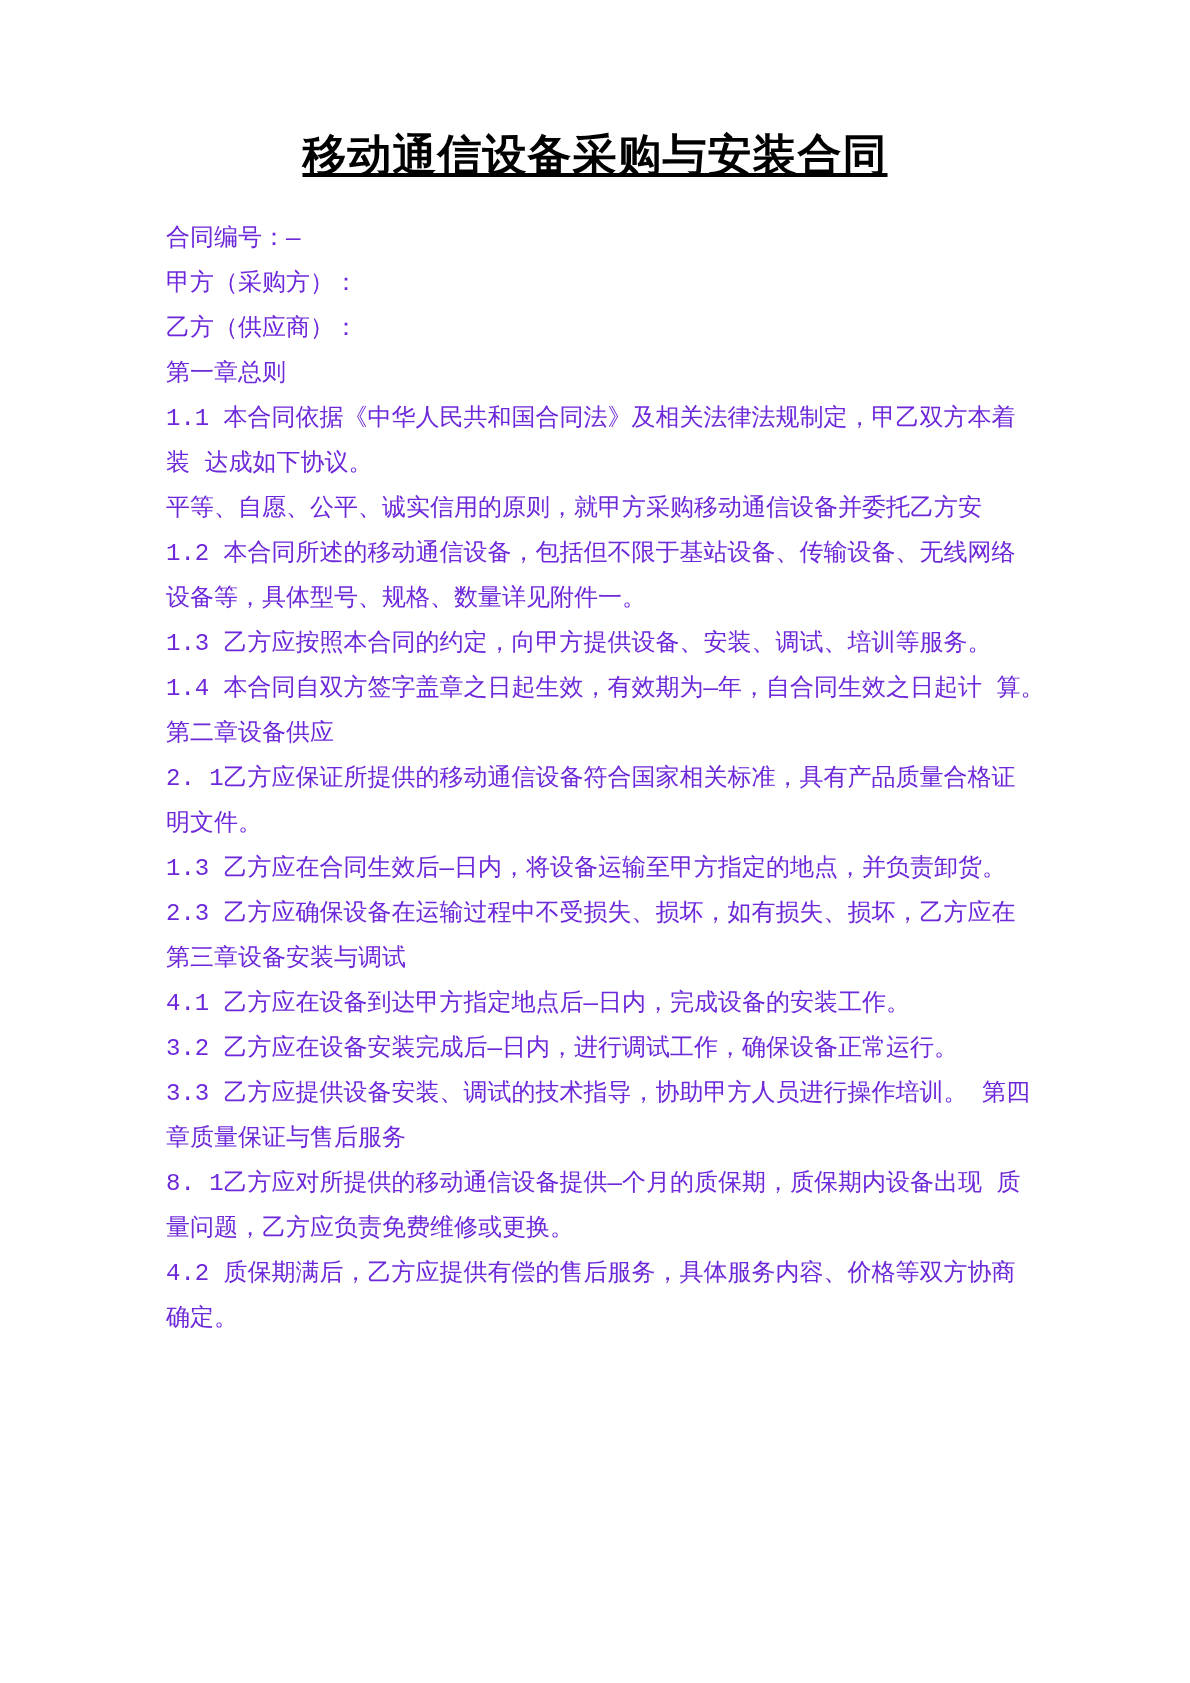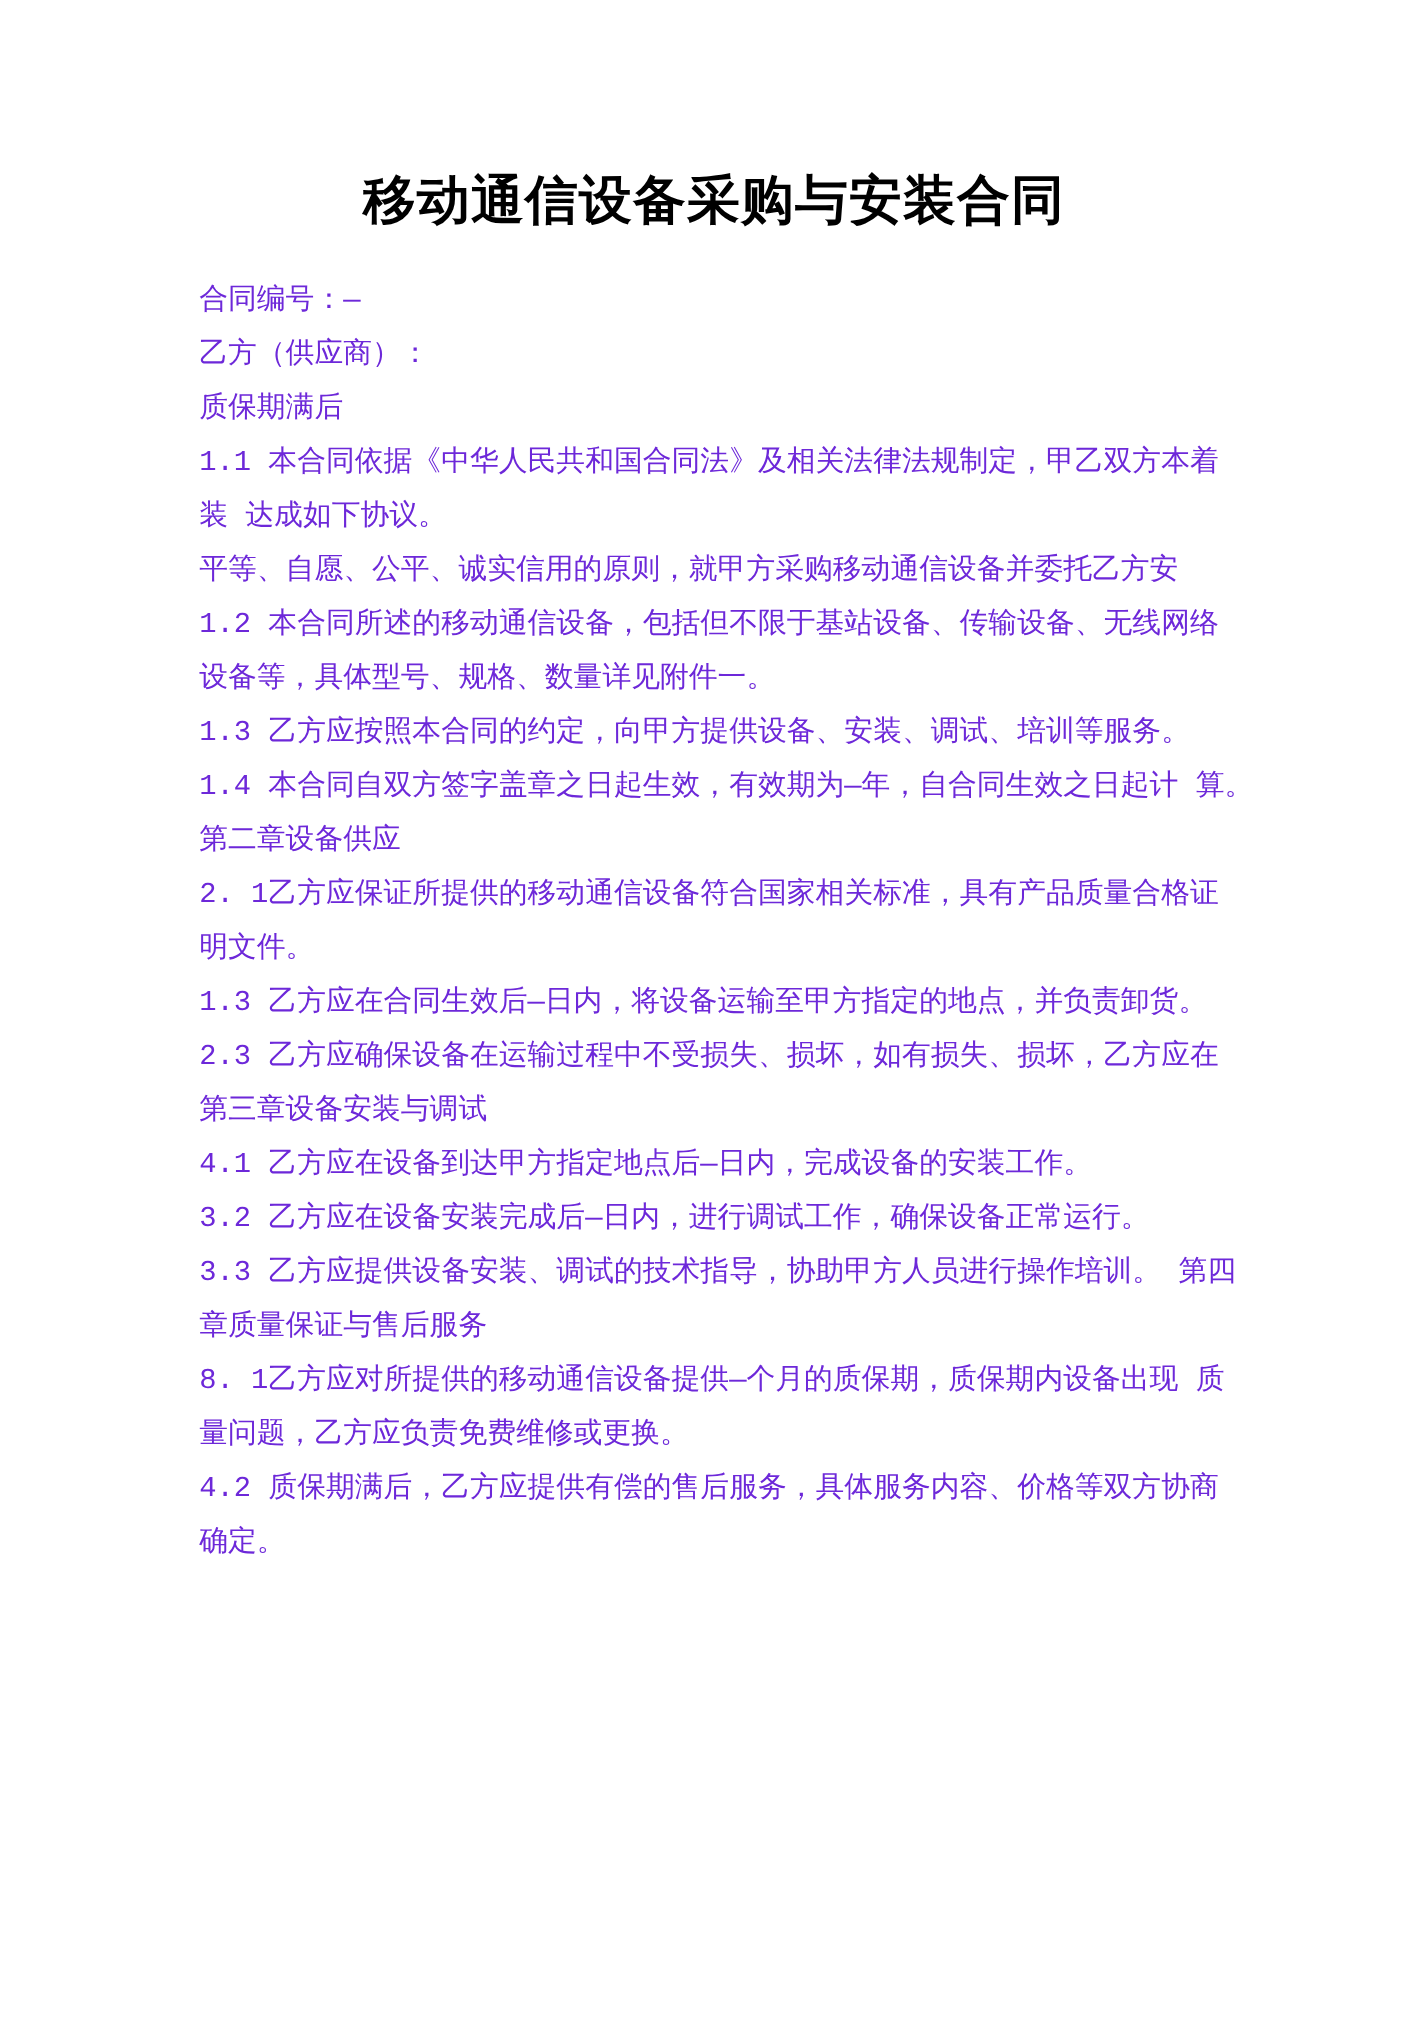--- a/index.html
+++ b/index.html
@@ -11,28 +11,29 @@
     position: relative;
     width: 1190px;
     height: 1683px;
     background: #ffffff;
     color: #000000;
     font-family: "Liberation Sans", sans-serif;
     overflow: hidden;
     box-sizing: border-box;
   }
   .doc-title {
-    margin: 13px;
+    margin: 0;
     padding-top: 126px;
     text-align: center;
     font-size: 44px;
     font-weight: 700;
     line-height: 1.3;
     letter-spacing: 1px;
     color: #000000;
+    text-decoration: underline;
   }
   .doc-body {
     margin-top: 33px;
     padding-left: 166px;
     padding-right: 55px;
   }
   .text-line {
     font-size: 24px;
     line-height: 45px;
     height: 45px;
@@ -42,22 +43,23 @@
     font-family: Liberation Mono, monospace;
   }
 </style>
 </head>
 <body>
 
 <div class="page">
   <h1 class="doc-title">移动通信设备采购与安装合同</h1>
   <div class="doc-body">
       <div class="text-line">合同编号：—</div>
+      <div class="text-line">甲方（采购方）：</div>
       <div class="text-line">乙方（供应商）：</div>
-      <div class="text-line">质保期满后</div>
+      <div class="text-line">第一章总则</div>
       <div class="text-line">1.1 本合同依据《中华人民共和国合同法》及相关法律法规制定，甲乙双方本着</div>
       <div class="text-line">装 达成如下协议。</div>
       <div class="text-line">平等、自愿、公平、诚实信用的原则，就甲方采购移动通信设备并委托乙方安</div>
       <div class="text-line">1.2 本合同所述的移动通信设备，包括但不限于基站设备、传输设备、无线网络</div>
       <div class="text-line">设备等，具体型号、规格、数量详见附件一。</div>
       <div class="text-line">1.3 乙方应按照本合同的约定，向甲方提供设备、安装、调试、培训等服务。</div>
       <div class="text-line">1.4 本合同自双方签字盖章之日起生效，有效期为—年，自合同生效之日起计 算。</div>
       <div class="text-line">第二章设备供应</div>
       <div class="text-line">2. 1乙方应保证所提供的移动通信设备符合国家相关标准，具有产品质量合格证</div>
       <div class="text-line">明文件。</div>

